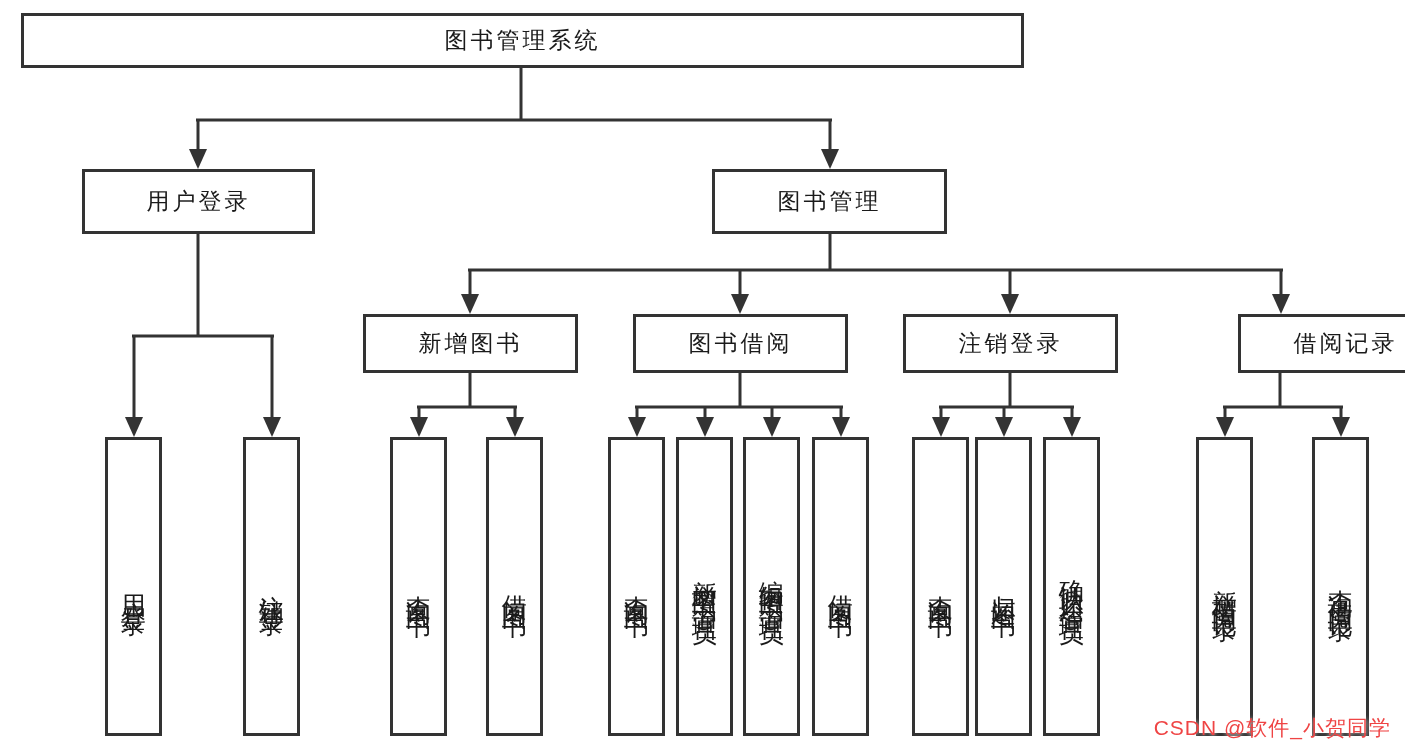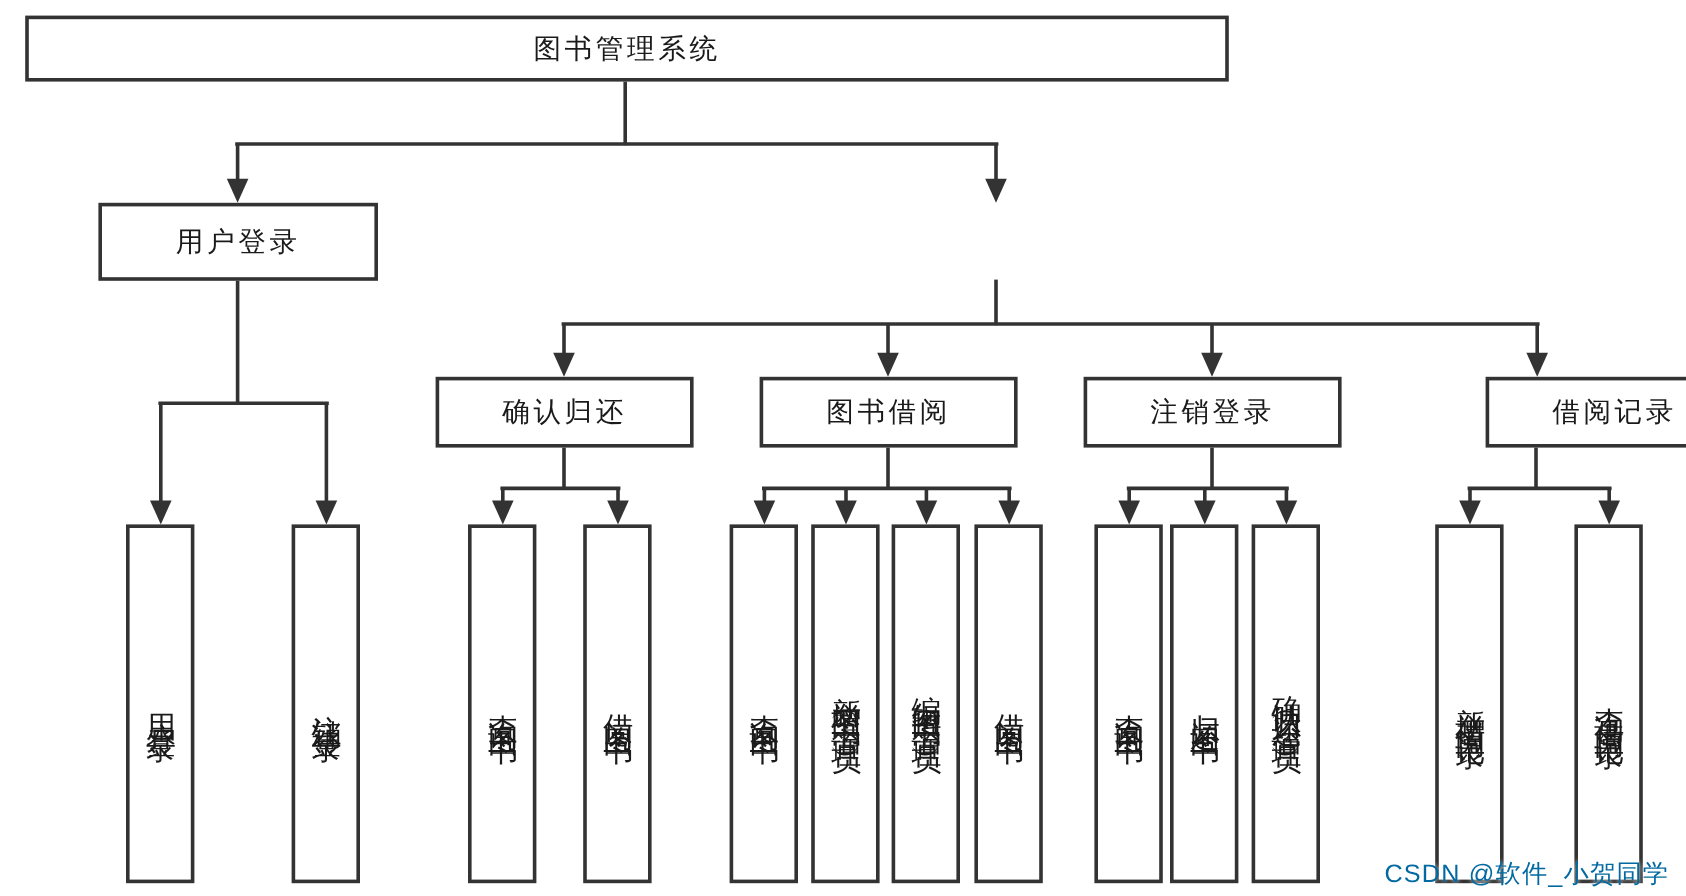--- a/index.html
+++ b/index.html
@@ -43,21 +43,21 @@
   .leaf{top:437px;width:57px;height:299px;}
   #lf-0 {left:105px;} #lf-1 {left:243px;}
   #lf-2 {left:390px;} #lf-3 {left:486px;}
   #lf-4 {left:608px;} #lf-5 {left:676px;} #lf-6 {left:743px;} #lf-7 {left:812px;}
   #lf-8 {left:912px;} #lf-9 {left:975px;} #lf-10{left:1043px;}
   #lf-11{left:1196px;} #lf-12{left:1312px;}
   .watermark{
     position:absolute;
     top:714px;right:14px;
     font-size:21px;
-    color:#0369a1;
+    color:#ef4444;
     letter-spacing:1px;
     z-index:5;
     text-shadow:0 0 4px #ffffff;
     white-space:nowrap;
   }
 </style>
 </head>
 <body>
 
 <div class="stage">
@@ -140,23 +140,26 @@
     </g>
   </svg>
 
   <div class="box hbox" id="n-root">
     <span class="lbl">图书管理系统</span>
   </div>
 
   <div class="box hbox" id="n-login">
     <span class="lbl">用户登录</span>
   </div>
+  <div class="box hbox" id="n-mgmt">
+    <span class="lbl">图书管理</span>
+  </div>
 
   <div class="box hbox" id="n-l3-0">
-    <span class="lbl">确认归还</span>
+    <span class="lbl">新增图书</span>
   </div>
   <div class="box hbox" id="n-l3-1">
     <span class="lbl">图书借阅</span>
   </div>
   <div class="box hbox" id="n-l3-2">
     <span class="lbl">注销登录</span>
   </div>
   <div class="box hbox" id="n-l3-3">
     <span class="lbl">借阅记录</span>
   </div>

